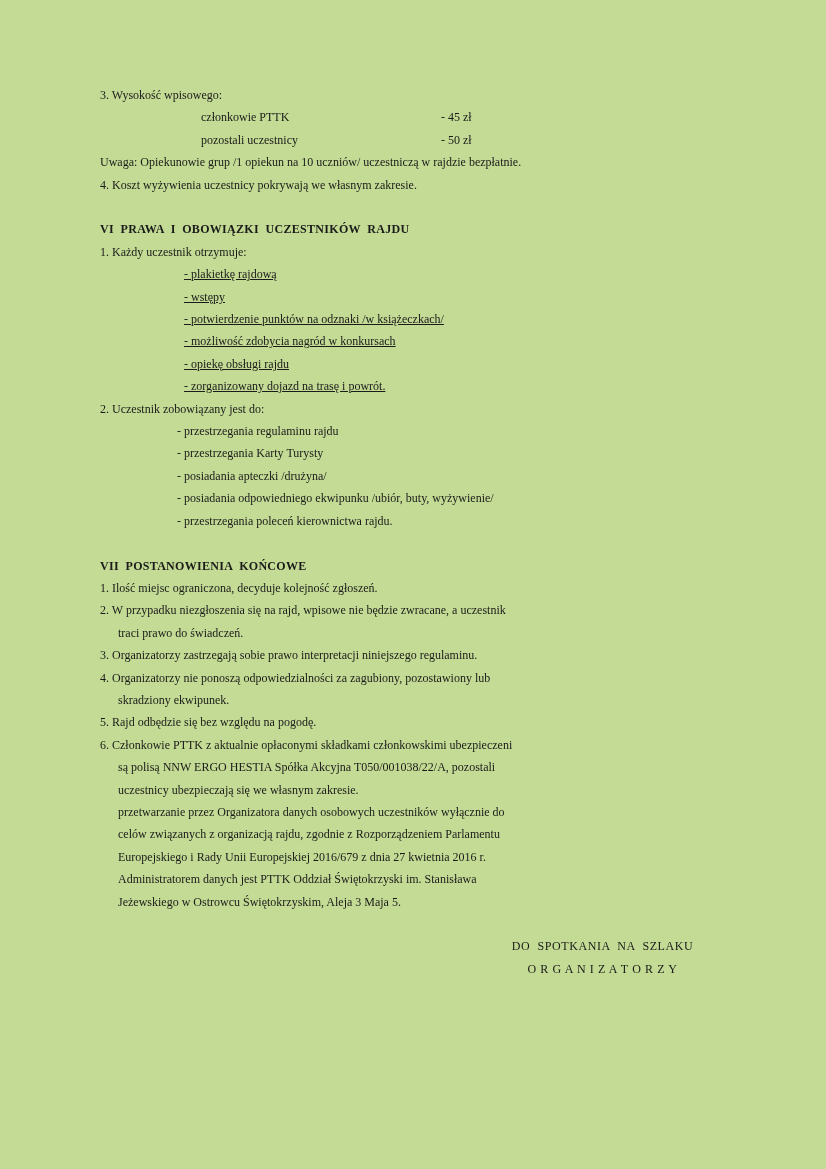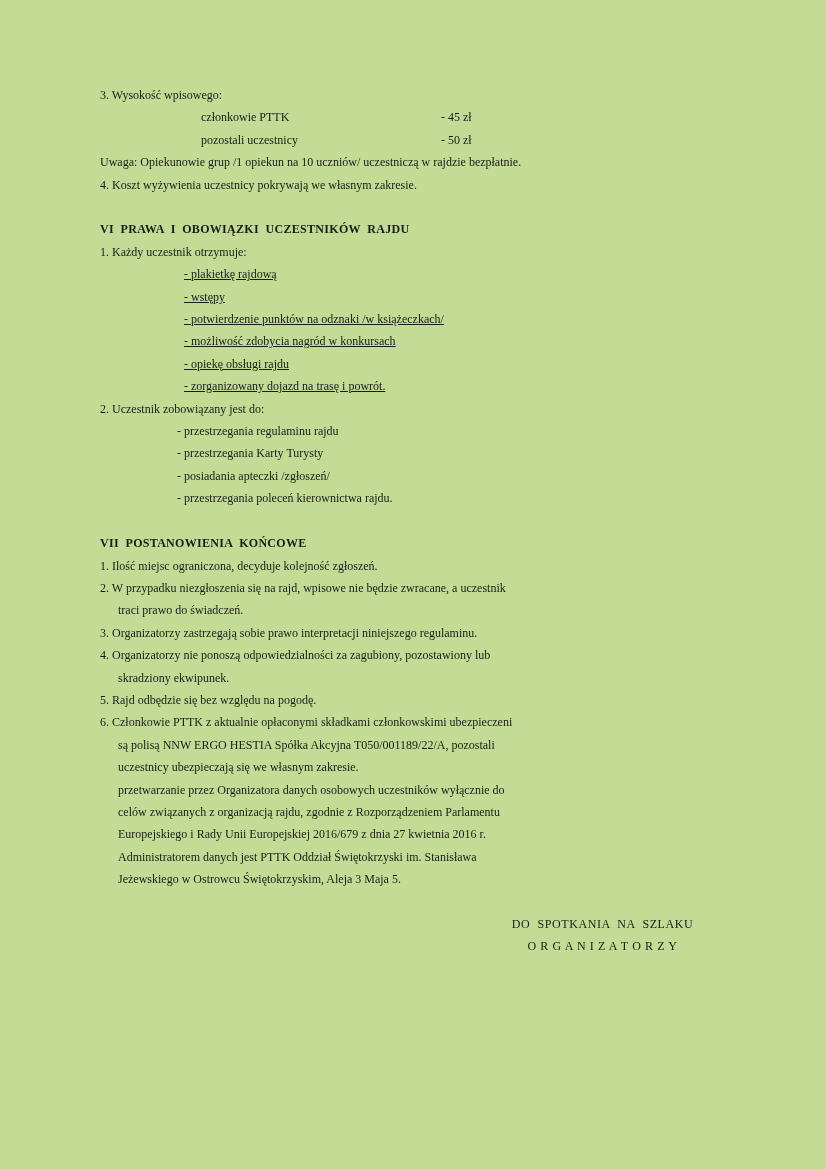--- a/index.html
+++ b/index.html
@@ -50,35 +50,36 @@
     <div class="line">1. Każdy uczestnik otrzymuje:</div>
     <div class="bullet b1">- plakietkę rajdową</div>
     <div class="bullet b1">- wstępy</div>
     <div class="bullet b1">- potwierdzenie punktów na odznaki /w książeczkach/</div>
     <div class="bullet b1">- możliwość zdobycia nagród w konkursach</div>
     <div class="bullet b1">- opiekę obsługi rajdu</div>
     <div class="bullet b1">- zorganizowany dojazd na trasę i powrót.</div>
     <div class="line">2. Uczestnik zobowiązany jest do:</div>
     <div class="bullet b2">- przestrzegania regulaminu rajdu</div>
     <div class="bullet b2">- przestrzegania Karty Turysty</div>
-    <div class="bullet b2">- posiadania apteczki /zgłoszeń/</div>
+    <div class="bullet b2">- posiadania apteczki /drużyna/</div>
+    <div class="bullet b2">- posiadania odpowiedniego ekwipunku /ubiór, buty, wyżywienie/</div>
     <div class="bullet b2">- przestrzegania poleceń kierownictwa rajdu.</div>
 
     <div class="gap"></div>
 
     <div class="heading">VII  POSTANOWIENIA  KOŃCOWE</div>
     <div class="line">1. Ilość miejsc ograniczona, decyduje kolejność zgłoszeń.</div>
     <div class="line">2. W przypadku niezgłoszenia się na rajd, wpisowe nie będzie zwracane, a uczestnik</div>
     <div class="cont">traci prawo do świadczeń.</div>
     <div class="line">3. Organizatorzy zastrzegają sobie prawo interpretacji niniejszego regulaminu.</div>
     <div class="line">4. Organizatorzy nie ponoszą odpowiedzialności za zagubiony, pozostawiony lub</div>
     <div class="cont">skradziony ekwipunek.</div>
     <div class="line">5. Rajd odbędzie się bez względu na pogodę.</div>
     <div class="line">6. Członkowie PTTK z aktualnie opłaconymi składkami członkowskimi ubezpieczeni</div>
-    <div class="cont">są polisą NNW ERGO HESTIA Spółka Akcyjna T050/001189/22/A, pozostali</div>
+    <div class="cont">są polisą NNW ERGO HESTIA Spółka Akcyjna T050/001038/22/A, pozostali</div>
     <div class="cont">uczestnicy ubezpieczają się we własnym zakresie.</div>
     <div class="cont">przetwarzanie przez Organizatora danych osobowych uczestników wyłącznie do</div>
     <div class="cont">celów związanych z organizacją rajdu, zgodnie z Rozporządzeniem Parlamentu</div>
     <div class="cont">Europejskiego i Rady Unii Europejskiej 2016/679 z dnia 27 kwietnia 2016 r.</div>
     <div class="cont">Administratorem danych jest PTTK Oddział Świętokrzyski im. Stanisława</div>
     <div class="cont">Jeżewskiego w Ostrowcu Świętokrzyskim, Aleja 3 Maja 5.</div>
 
     <div class="gap"></div>
 
     <div class="closing">

